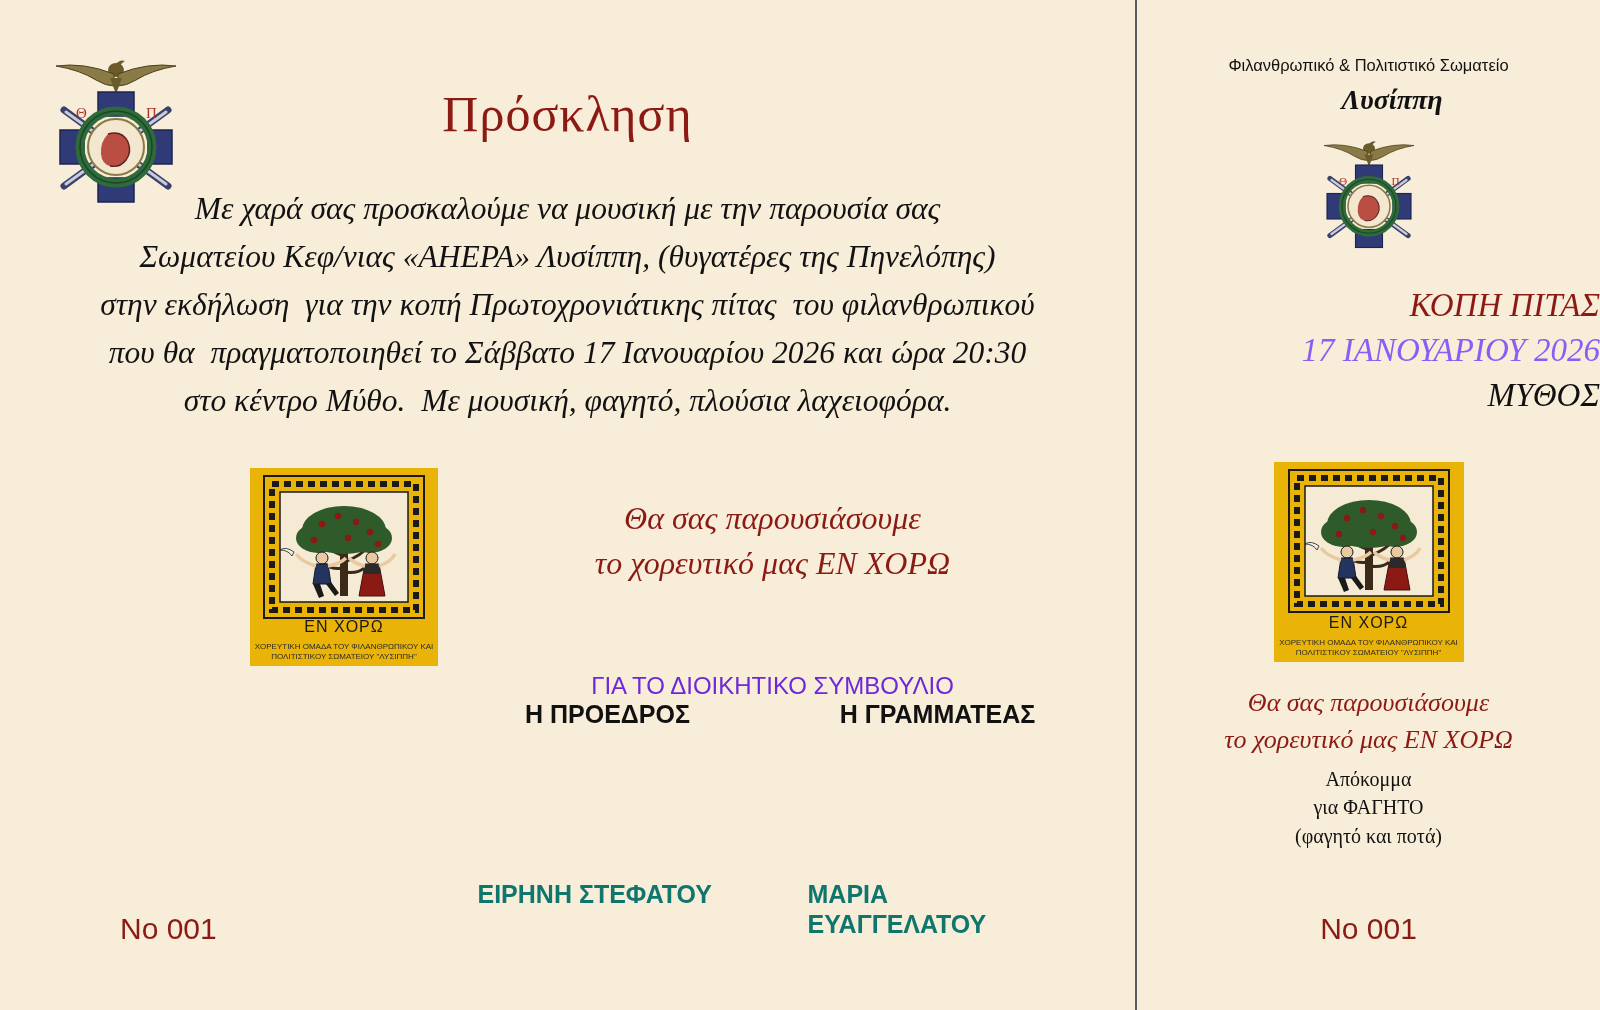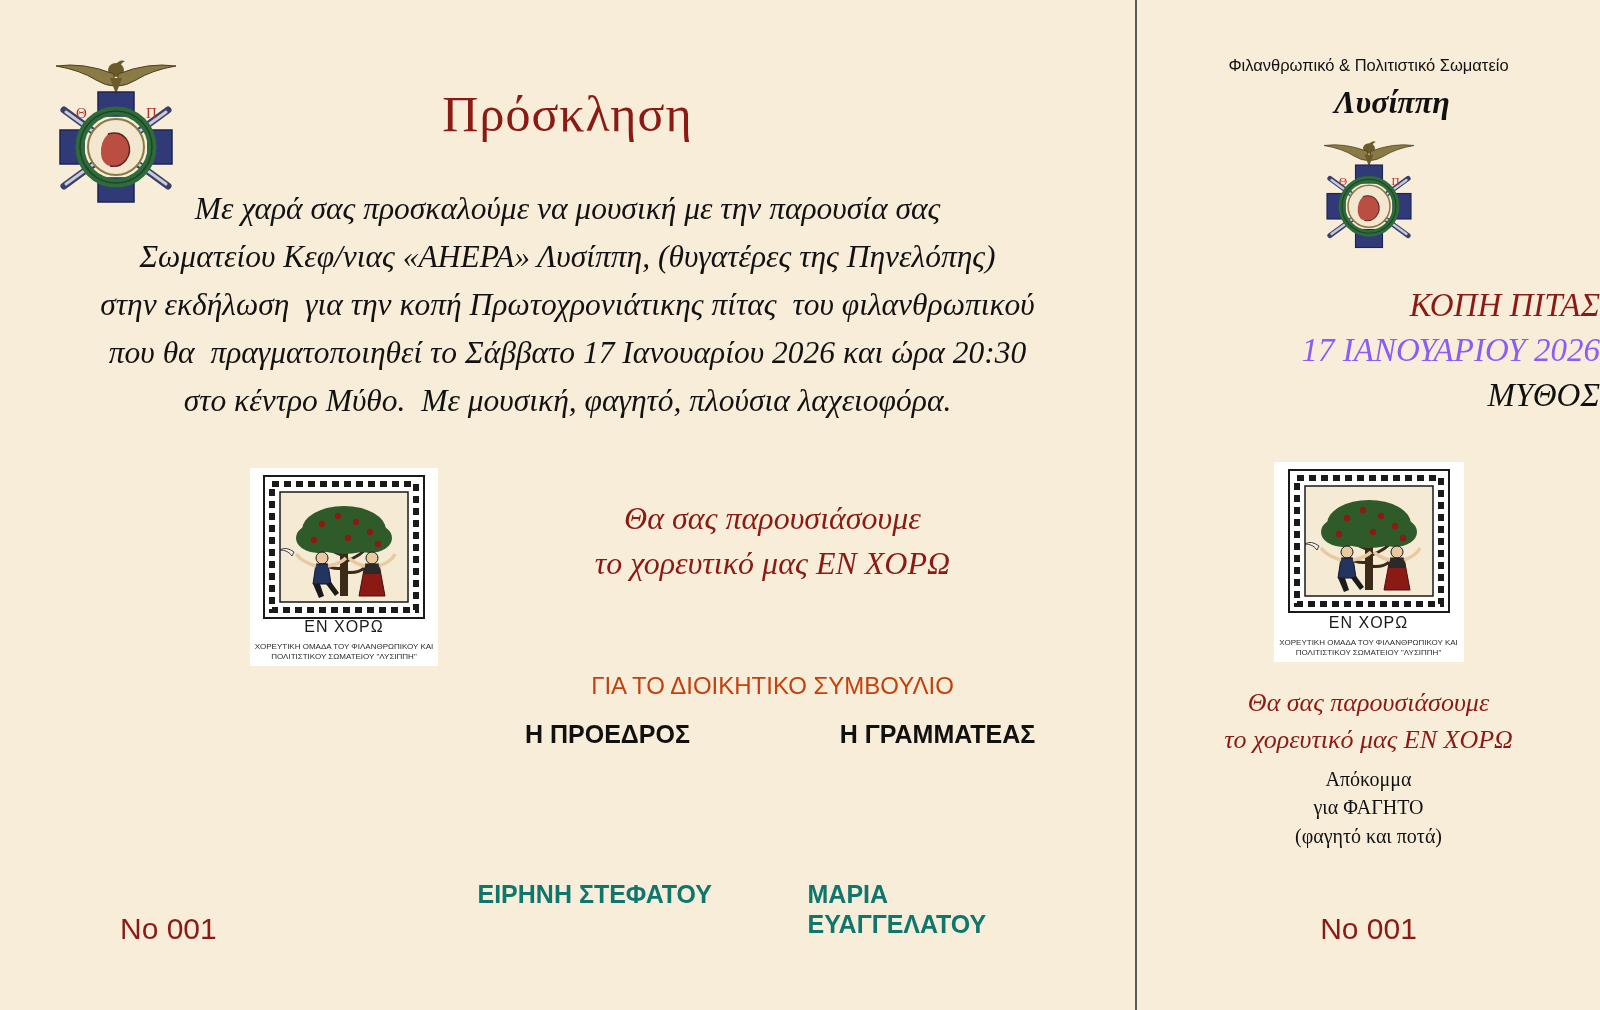--- a/index.html
+++ b/index.html
@@ -78,21 +78,21 @@
     left: 250px; top: 468px;
     width: 188px; height: 198px;
   }
   .dance-logo-stub {
     position: absolute;
     left: 50%; transform: translateX(-50%);
     top: 462px;
     width: 190px; height: 200px;
   }
   .dance-box {
-    background: #ffffff;
+    background: #eab308;
     width: 100%; height: 100%;
     position: relative;
   }
   .dance-box .roundel { position: absolute; left: 50%; transform: translateX(-50%); top: 4px; }
   .dance-box .dance-title {
     position: absolute; left: 0; right: 0; bottom: 30px;
     text-align: center;
     font-family: "Liberation Sans", sans-serif;
     font-size: 16px; letter-spacing: 1px; color: #1a1a1a;
   }
@@ -116,21 +116,21 @@
   .present-main .l2 { font-size: 32px; }
 
   
   .board {
     position: absolute;
     left: 440px; right: 30px;
     top: 672px;
     text-align: center;
     font-family: "Liberation Sans", sans-serif;
   }
-  .board .board-head { font-size: 24px; color: #c2410c; margin-bottom: 20px; }
+  .board .board-head { font-size: 24px; color: #6d28d9; margin-bottom: 0; }
   .board .roles { display: flex; justify-content: center; gap: 70px; }
   .board .roles .role { font-size: 25px; font-weight: bold; color: #111; width: 260px; }
 
   .signatures {
     position: absolute;
     left: 440px; right: 30px;
     top: 880px;
     display: flex;
     justify-content: center;
     gap: 70px;
@@ -159,21 +159,21 @@
     left: 0; right: 0; top: 56px;
     text-align: center;
     font-family: "Liberation Sans", sans-serif;
     font-size: 16.5px;
     color: #111;
   }
   .stub-name {
     position: absolute;
     left: 0; right: 0; top: 84px;
     text-align: center;
-    font-size: 32px;
+    font-size: 28px;
     font-style: italic;
     font-weight: bold;
     color: #111;
     margin-left: 47px;
   }
   .stub-event {
     position: absolute;
     left: 0; right: 0; top: 283px;
     text-align: right;
     color: #8c1a14;

